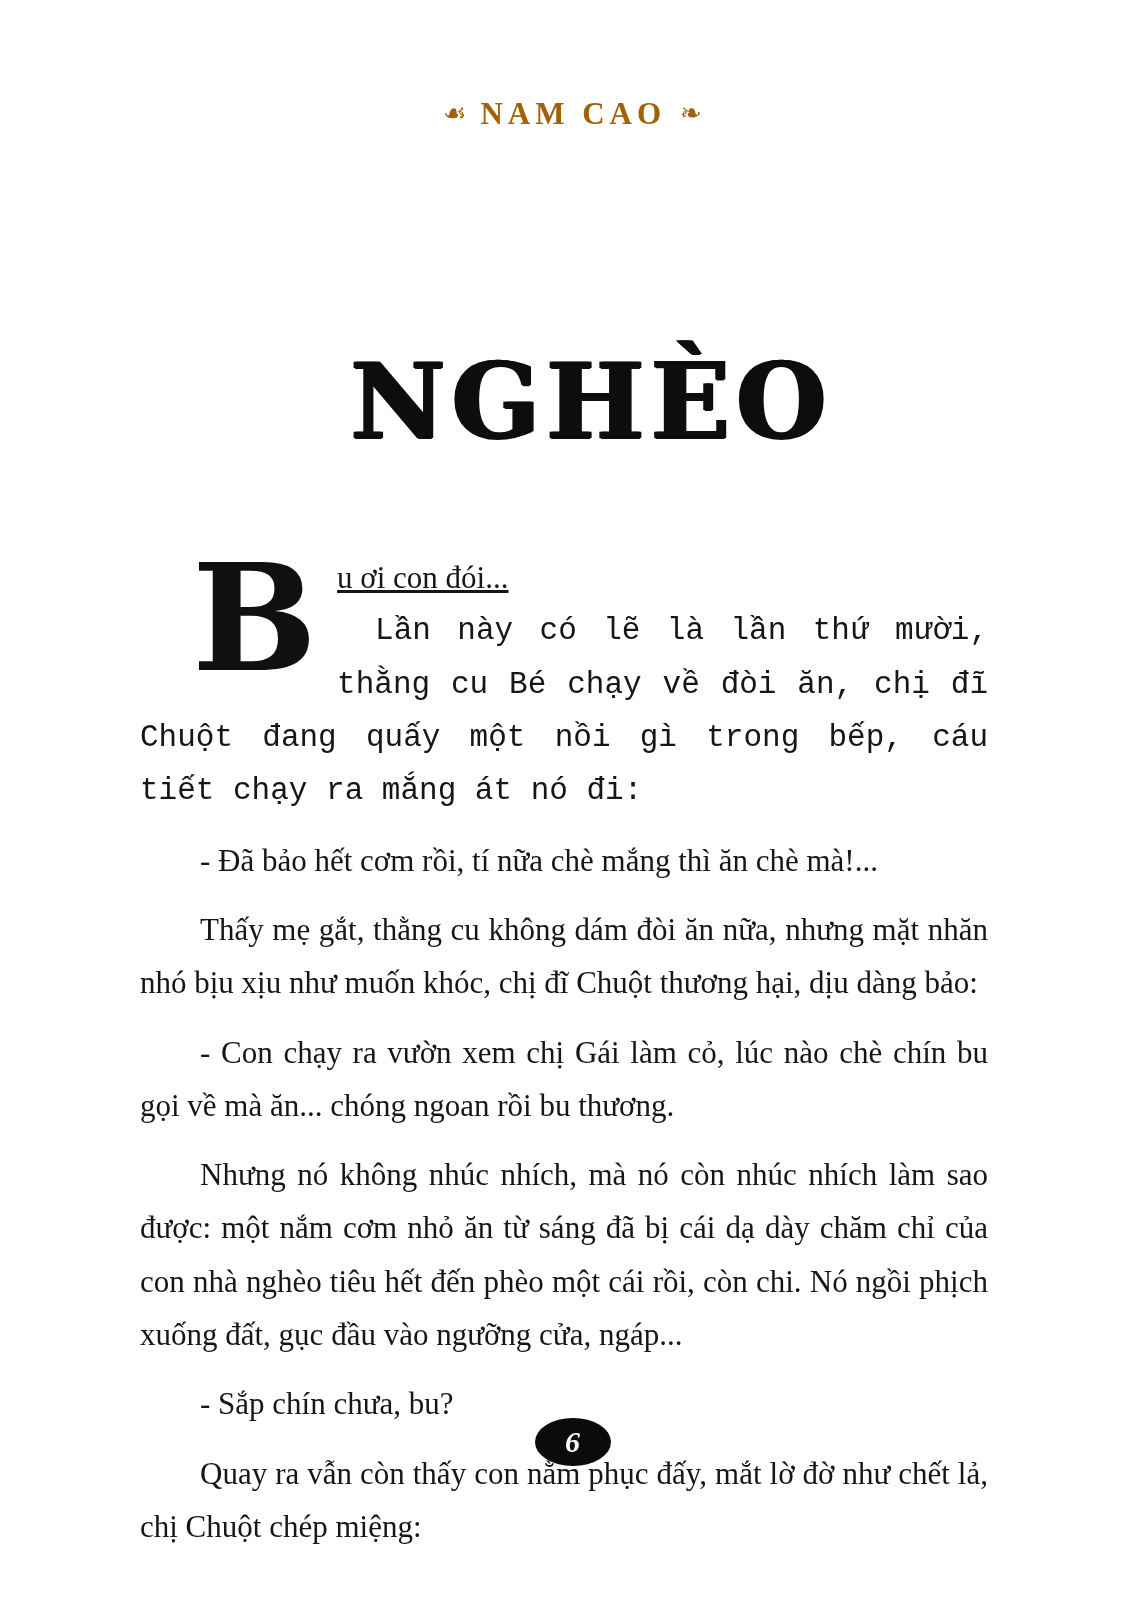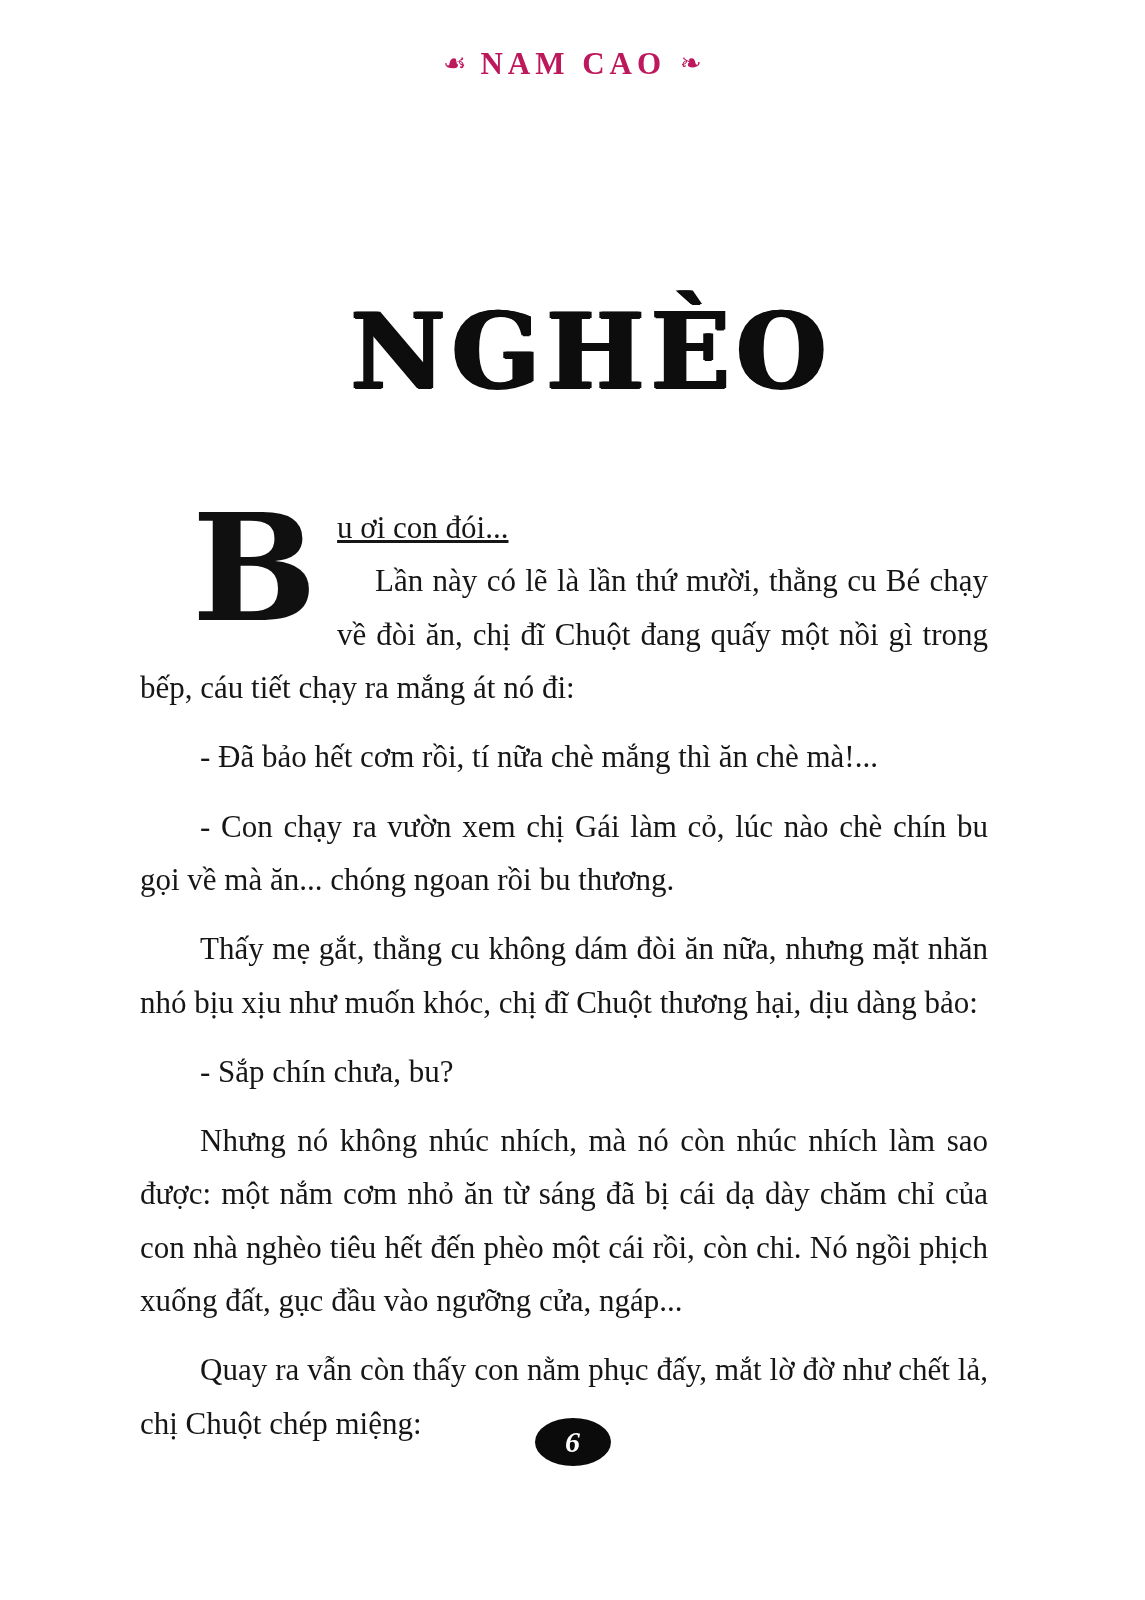--- a/index.html
+++ b/index.html
@@ -11,26 +11,26 @@
     font-family: "Liberation Serif", serif;
     position: relative;
     overflow: hidden;
   }
   .page {
     position: absolute;
     inset: 0;
     box-sizing: border-box;
   }
   .running-header {
-    margin-top: 46px;
+    margin-top: 96px;
     text-align: center;
     font-size: 31px;
     font-weight: bold;
     letter-spacing: 5px;
-    color: #be185d;
+    color: #a16207;
   }
   .running-header .ornament {
     font-family: "DejaVu Sans", sans-serif;
     font-size: 26px;
     font-weight: normal;
     letter-spacing: 0;
     position: relative;
     top: -2px;
   }
   .running-header .ornament.left  { margin-right: 14px; }
@@ -60,21 +60,21 @@
   .dropcap {
     float: left;
     font-family: "DejaVu Serif", serif;
     font-weight: bold;
     font-size: 148px;
     line-height: 0.78;
     margin: 10px 20px 0 52px;
     color: #101010;
   }
   .open-line { display: block; text-decoration: underline; }
-  .cont { display: block; text-indent: 38px; }
+  .cont { display: block; text-indent: 38px; font-family: Liberation Mono, monospace; }
 
   .para {
     margin: 16px 0 0 0;
     text-indent: 60px;
   }
   .para.dialogue { }
 
   .page-number-badge {
     position: absolute;
     top: 1418px;
@@ -107,24 +107,24 @@
 
   <div class="body-text">
 
     <div class="opening">
       <span class="dropcap">B</span>
       <span class="open-line">u ơi con đói...</span>
       <span class="cont"><span>Lần này có lẽ là lần thứ mười, thằng cu Bé chạy về đòi ăn, chị đĩ Chuột đang quấy một nồi gì trong bếp, cáu tiết chạy ra mắng át nó đi:</span></span>
     </div>
 
     <p class="para dialogue">- Đã bảo hết cơm rồi, tí nữa chè mắng thì ăn chè mà!...</p>
+    <p class="para">Thấy mẹ gắt, thằng cu không dám đòi ăn nữa, nhưng mặt nhăn nhó bịu xịu như muốn khóc, chị đĩ Chuột thương hại, dịu dàng bảo:</p>
     <p class="para dialogue">- Con chạy ra vườn xem chị Gái làm cỏ, lúc nào chè chín bu gọi về mà ăn... chóng ngoan rồi bu thương.</p>
-    <p class="para">Thấy mẹ gắt, thằng cu không dám đòi ăn nữa, nhưng mặt nhăn nhó bịu xịu như muốn khóc, chị đĩ Chuột thương hại, dịu dàng bảo:</p>
+    <p class="para">Nhưng nó không nhúc nhích, mà nó còn nhúc nhích làm sao được: một nắm cơm nhỏ ăn từ sáng đã bị cái dạ dày chăm chỉ của con nhà nghèo tiêu hết đến phèo một cái rồi, còn chi. Nó ngồi phịch xuống đất, gục đầu vào ngưỡng cửa, ngáp...</p>
     <p class="para dialogue">- Sắp chín chưa, bu?</p>
-    <p class="para">Nhưng nó không nhúc nhích, mà nó còn nhúc nhích làm sao được: một nắm cơm nhỏ ăn từ sáng đã bị cái dạ dày chăm chỉ của con nhà nghèo tiêu hết đến phèo một cái rồi, còn chi. Nó ngồi phịch xuống đất, gục đầu vào ngưỡng cửa, ngáp...</p>
     <p class="para">Quay ra vẫn còn thấy con nằm phục đấy, mắt lờ đờ như chết lả, chị Chuột chép miệng:</p>
 
   </div>
 
   <div class="page-number-badge">
     <span>6</span>
   </div>
 
 </div>
 

